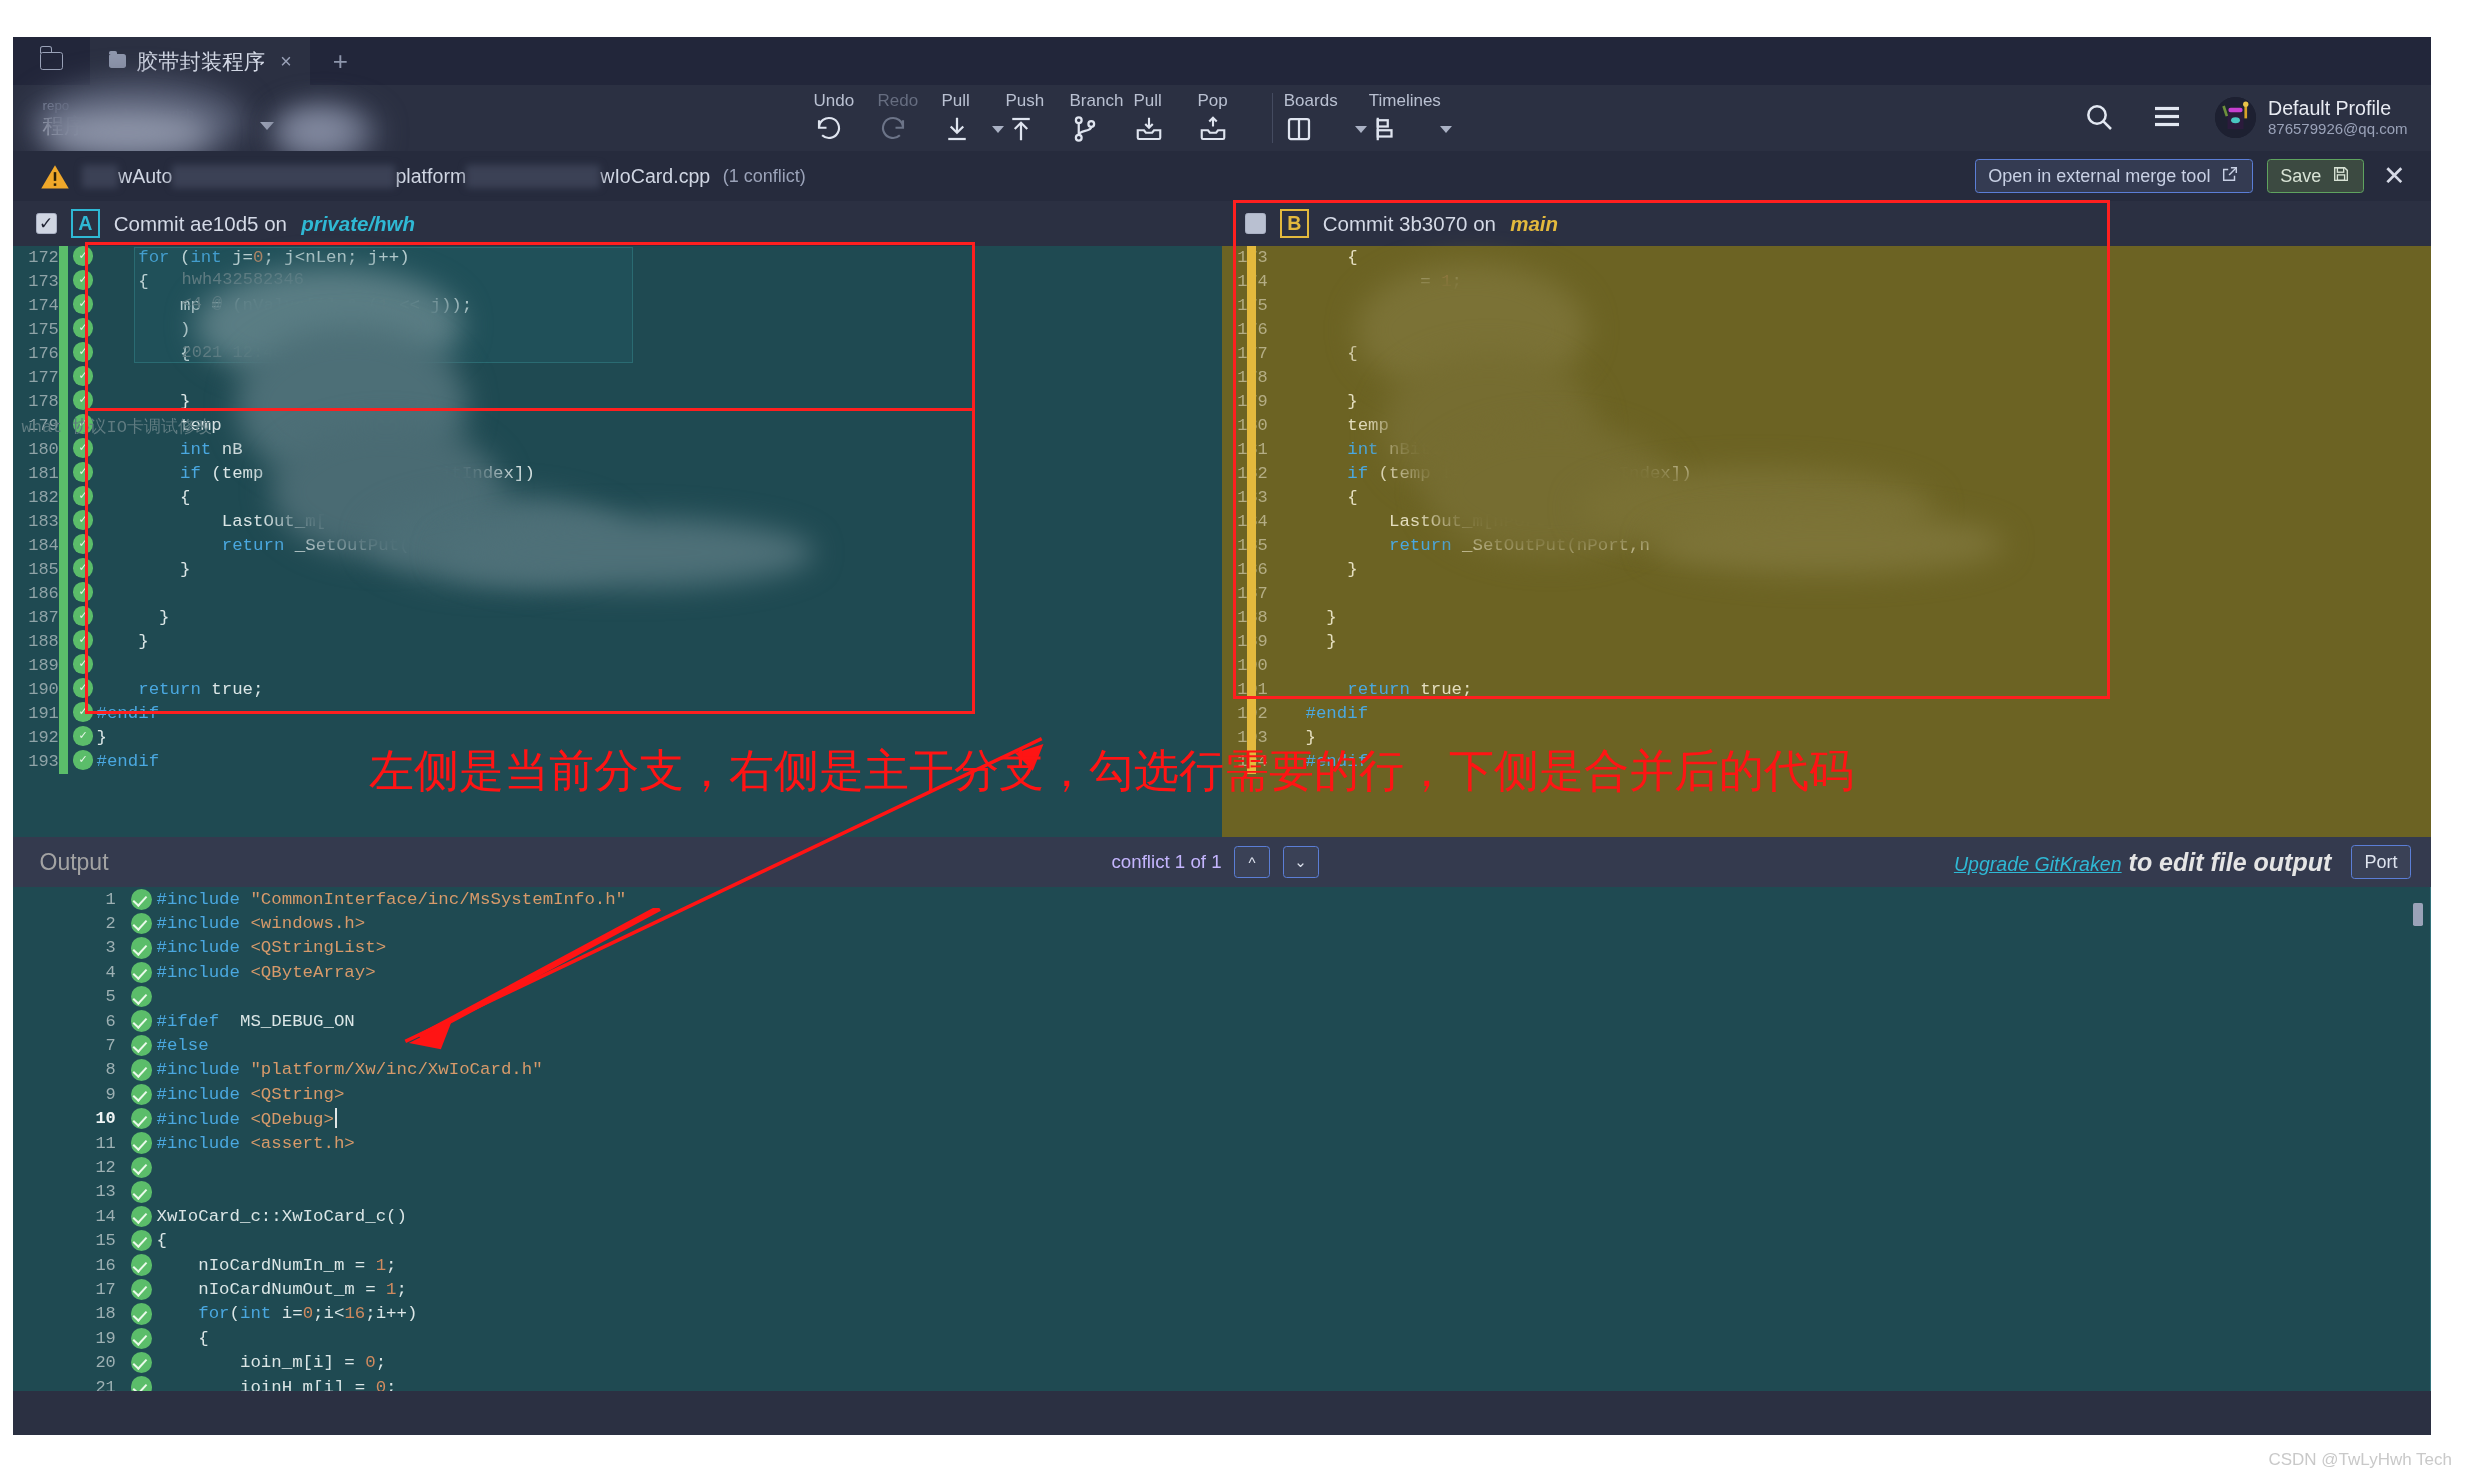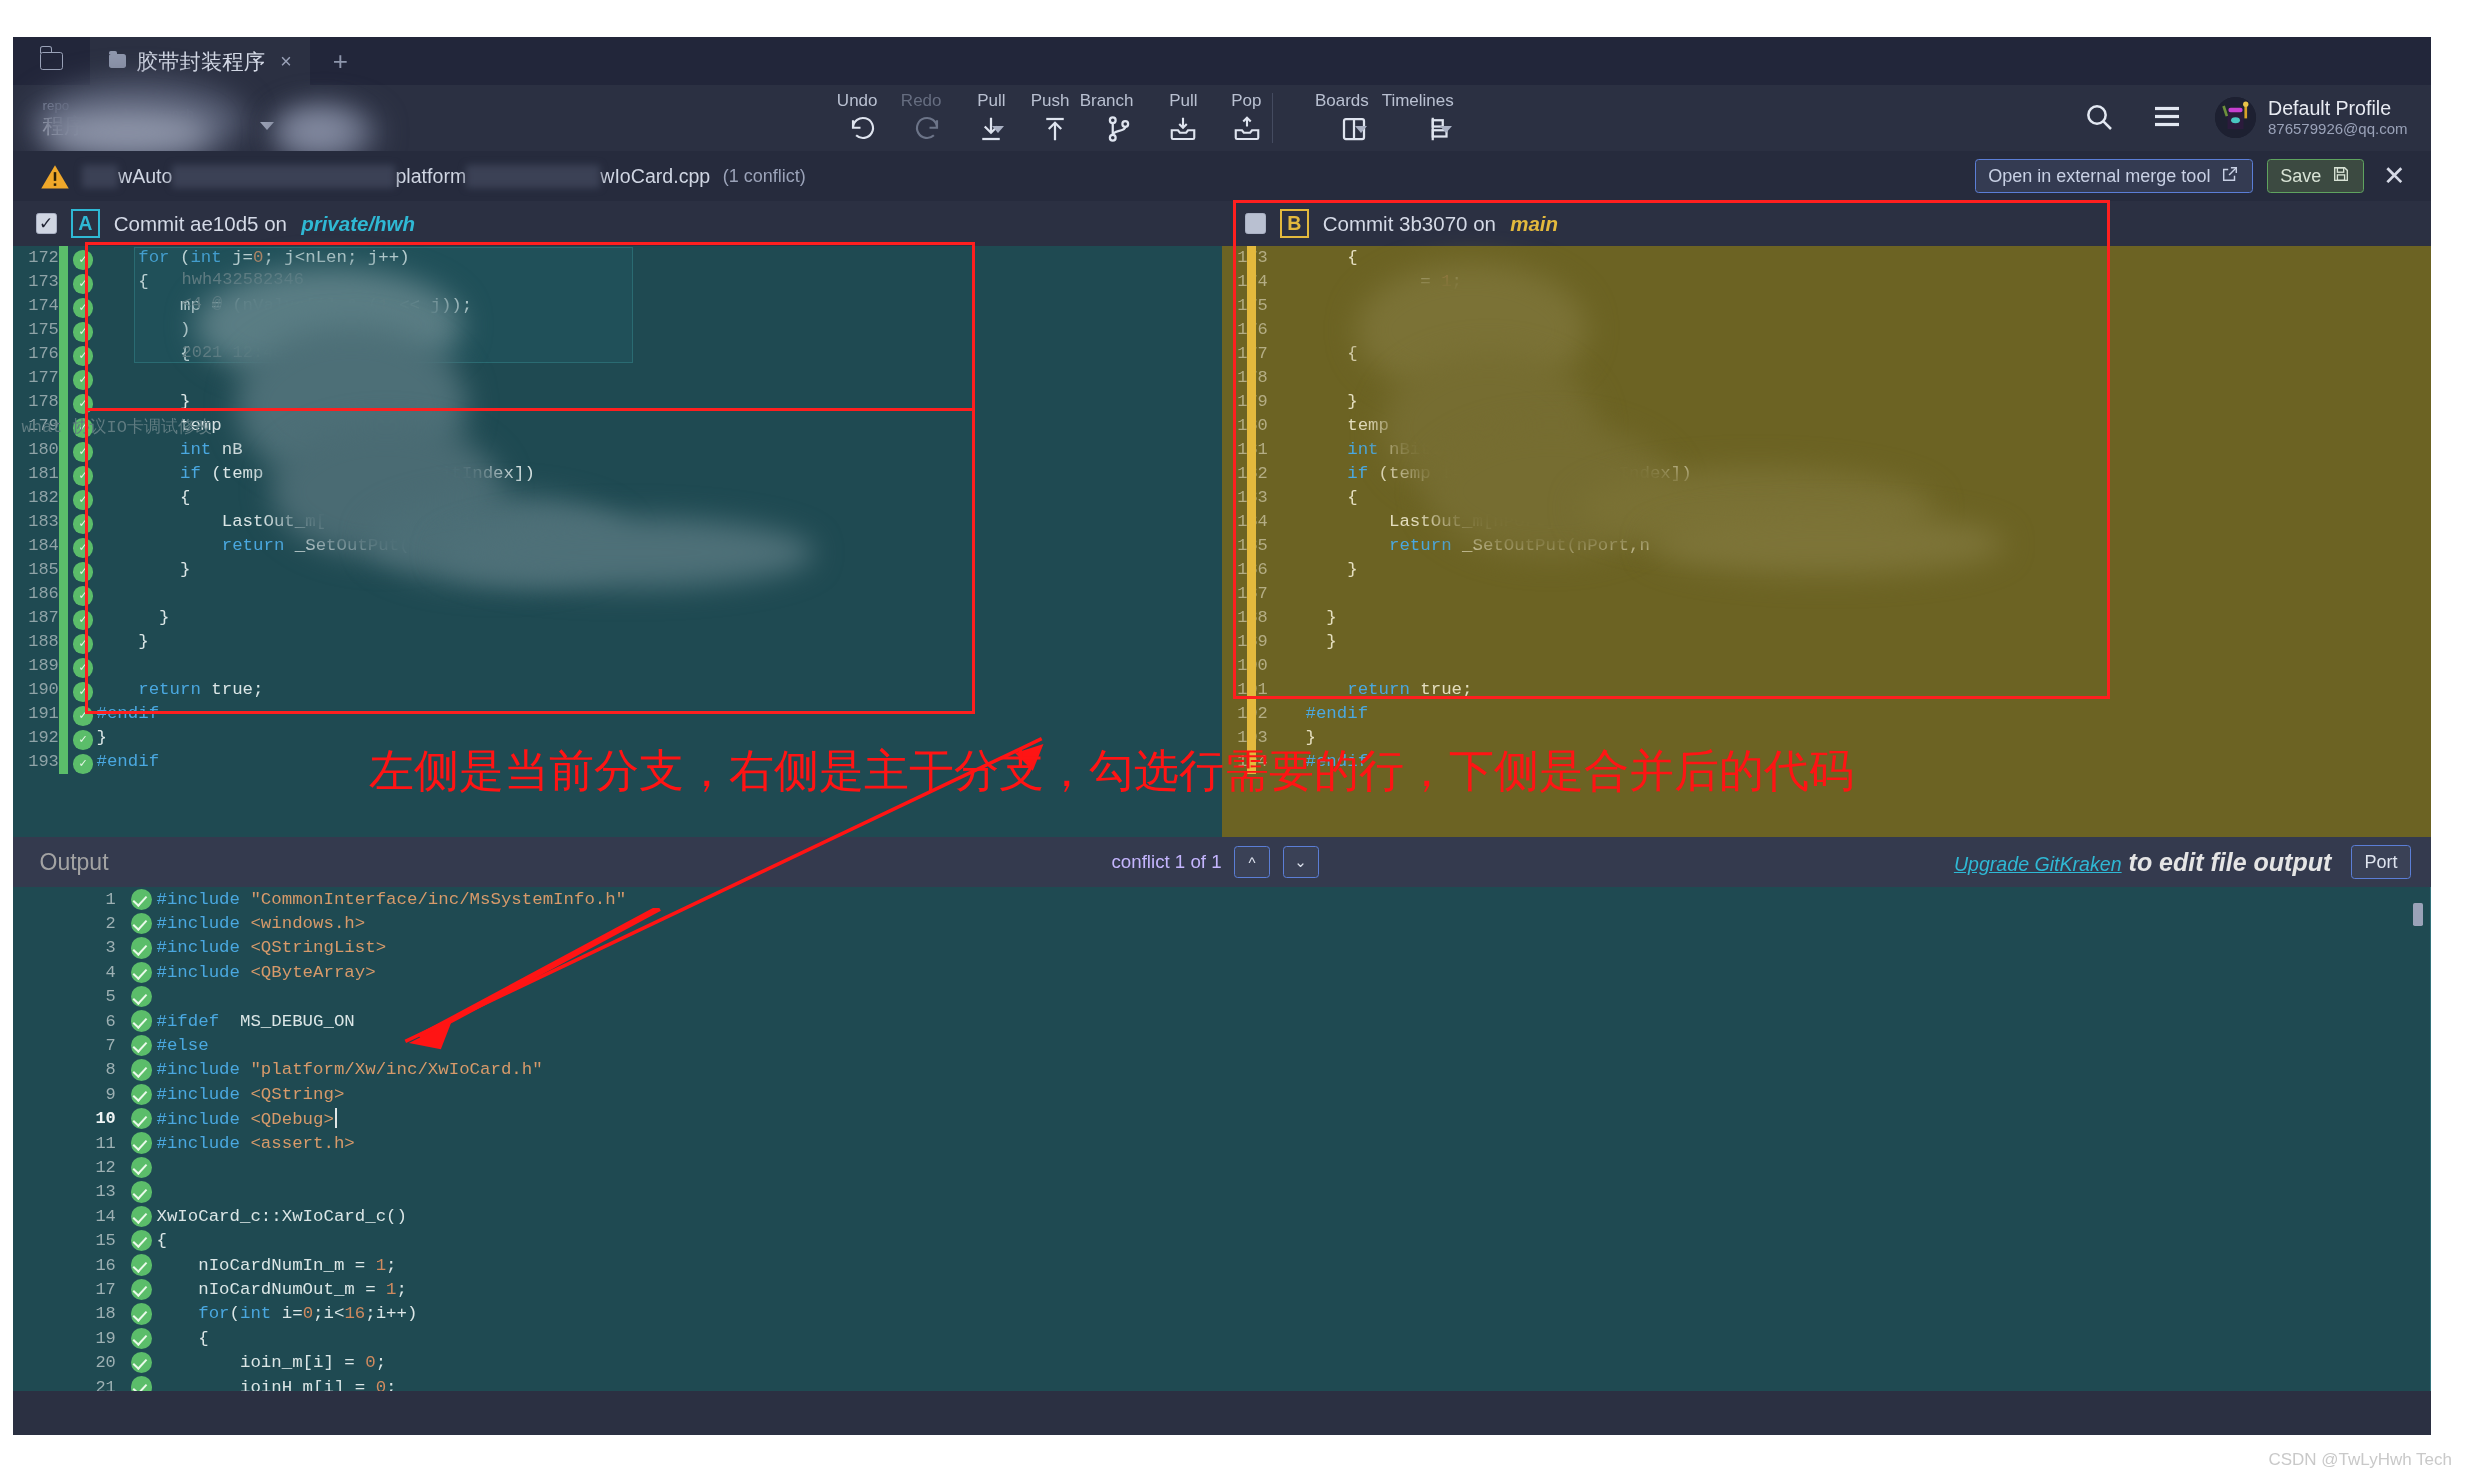--- a/index.html
+++ b/index.html
@@ -41,21 +41,21 @@
   .rb-cell{ position:relative; height:66px; padding-left:30px; display:flex; flex-direction:column;
             justify-content:center; }
   .rb-lab{ font-size:13.4px; color:#8e96ac; line-height:16px; }
   .rb-val{ font-size:21.4px; color:#e3e7f0; display:flex; align-items:center; gap:9px; line-height:25px; }
   .caret{ width:0;height:0;border-left:7.1px solid transparent;border-right:7.1px solid transparent;
           border-top:8px solid #aab1c4; }
   .chev{ color:#8e96ac; font-size:23px; margin:0 14.2px; }
 
   
   .tools{ position:absolute; left:801px; top:0; height:66px; display:flex; align-items:center; }
-  .tool{ width:64px; height:66px; display:flex; flex-direction:column; align-items:flex-end;
+  .tool{ width:64px; height:66px; display:flex; flex-direction:column; align-items:flex-start;
          justify-content:center; gap:3.6px; position:relative; }
   .tool.wide{ width:85px; }
   .tool .tl{ font-size:17px; color:#b9c0d1; line-height:18px; }
   .tool.dis .tl, .tool.dis svg{ color:#666d80; }
   .tool svg{ display:block; }
   .tool .dd{ position:absolute; right:1.8px; bottom:18px; width:0;height:0;
              border-left:6.2px solid transparent;border-right:6.2px solid transparent;
              border-top:7.1px solid #aab1c4; }
   .divider{ width:0.9px; height:50px; background:#444b60; margin:0 10.7px; }
 
@@ -96,21 +96,21 @@
   .chk.off{ background:#b9c0d1; color:transparent; }
   .badge{ width:28.5px;height:28.5px; border:2.7px solid #2fb8d4; color:#2fb8d4; font-weight:bold;
           font-size:19.6px; display:flex; align-items:center; justify-content:center; }
   .badge.y{ border-color:#e3b93d; color:#e3b93d; }
   .ph-txt{ font-size:20.5px; color:#d4d9e6; }
   .ph-br{ font-size:20.5px; font-style:italic; font-weight:bold; color:#2fb8d4; }
   .ph-br.y{ color:#e3b93d; }
 
   .code{ position:relative; font-family:"Liberation Mono", monospace; font-size:17.4px;
          line-height:24px; }
-  .row{ display:flex; align-items:flex-end; height:24px; white-space:pre; }
+  .row{ display:flex; align-items:flex-start; height:24px; white-space:pre; }
   .ln{ width:57px; text-align:right; padding-right:10.7px; color:#8fa3a7; flex:none; font-size:17px; }
   .pane.b .ln{ color:#b4ad84; }
   .mk{ width:27px; flex:none; display:flex; align-items:center; justify-content:center; }
   .dot{ width:19.6px;height:19.6px;border-radius:50%; background:#5bbd6a; color:#e9f7ea;
         font-size:12.5px; display:flex;align-items:center;justify-content:center; }
   .txt{ color:#dbe6e6; }
   .pane.b .txt{ color:#e5dfc0; }
   .kw{ color:#4aa8e0; } .pane.b .kw{ color:#4aa8e0; }
   .num{ color:#cf8a5f; } .str{ color:#d79a6a; }
 

